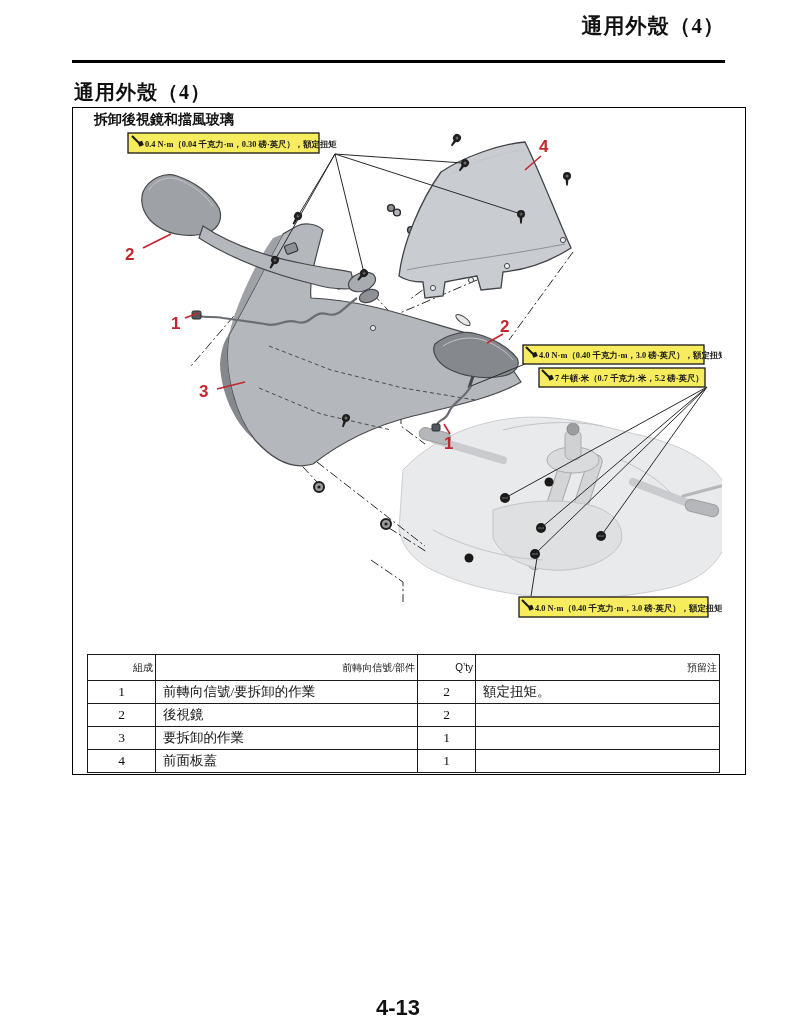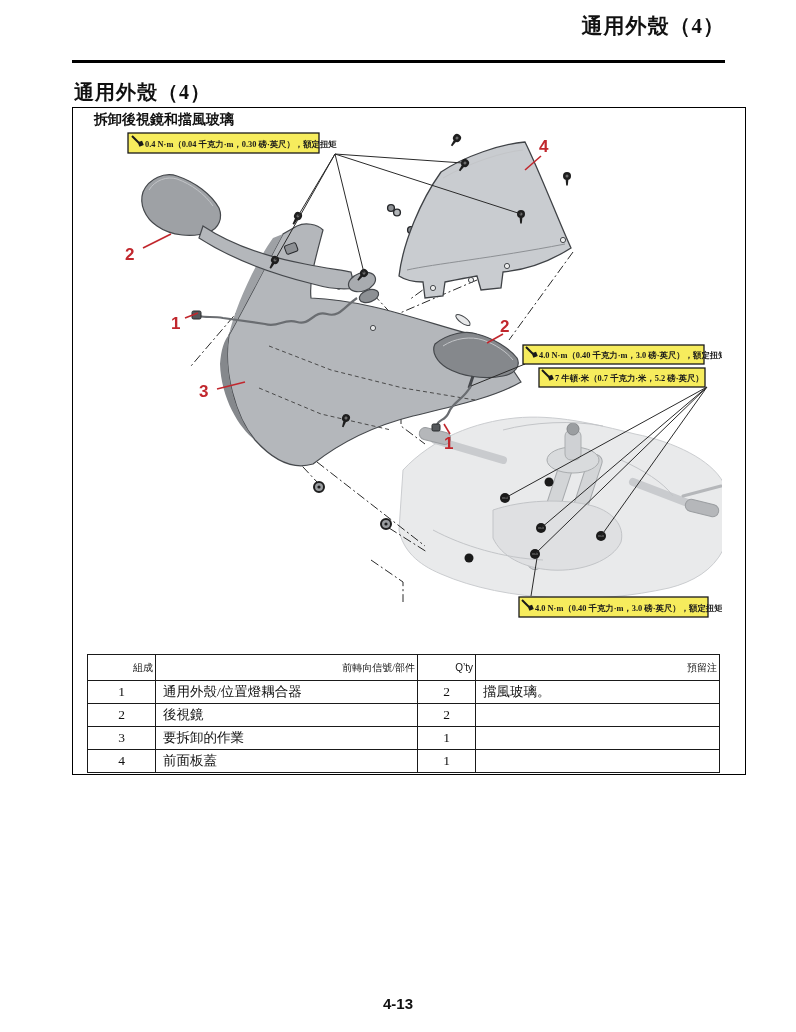--- a/index.html
+++ b/index.html
@@ -36,21 +36,21 @@
     border:1.2px solid #1a1a1a;padding:1px 7px;overflow:hidden;white-space:nowrap;
   }
   .parts-table th{font-size:10px;font-weight:normal;text-align:right;height:23px;padding:1px 2px;}
   .parts-table td{height:20px;}
   .parts-table tr.row-front td{height:31px;vertical-align:top;padding-top:5px;}
   .col-order,.col-qty{text-align:center;}
   .qty-head{font-family:"Liberation Sans","DejaVu Sans",sans-serif;font-size:13px;}
   .footer-page{
     position:absolute;top:995px;left:0;width:100%;text-align:center;
     font-family:"Liberation Sans","DejaVu Sans",sans-serif;
-    font-size:15px;font-weight:bold;
+    font-size:22px;font-weight:bold;
   }
   
   .tq-box{fill:#f6ec5d;stroke:#1a1a1a;stroke-width:1.3;}
   .tq-text{font-size:8.4px;font-weight:bold;fill:#1a1a1a;font-family:"Liberation Serif","DejaVu Serif",serif;}
   .callout{font-size:17px;font-weight:bold;fill:#c1272d;font-family:"Liberation Sans","DejaVu Sans",sans-serif;}
   .callout-line{stroke:#c1272d;stroke-width:1.6;fill:none;}
   .lead{stroke:#2a2a2a;stroke-width:1;fill:none;}
   .dashdot{stroke:#2a2a2a;stroke-width:1;fill:none;stroke-dasharray:9 3 2 3;}
   .folddash{stroke:#4a4a4a;stroke-width:1;fill:none;stroke-dasharray:4 3;}
   .part-edge{stroke:#45484c;stroke-width:1.2;}
@@ -248,23 +248,23 @@
       <tr>
         <th>組成</th>
         <th>前轉向信號/部件</th>
         <th class="qty-head">Q’ty</th>
         <th>預留注</th>
       </tr>
     </thead>
     <tbody>
       <tr>
         <td class="col-order">1</td>
-        <td>通用外殼/位置燈耦合器</td>
+        <td>前轉向信號/要拆卸的作業</td>
         <td class="col-qty">2</td>
-        <td>擋風玻璃。</td>
+        <td>額定扭矩。</td>
       </tr>
       <tr>
         <td class="col-order">2</td>
         <td>後視鏡</td>
         <td class="col-qty">2</td>
         <td></td>
       </tr>
       <tr>
         <td class="col-order">3</td>
         <td>要拆卸的作業</td>

